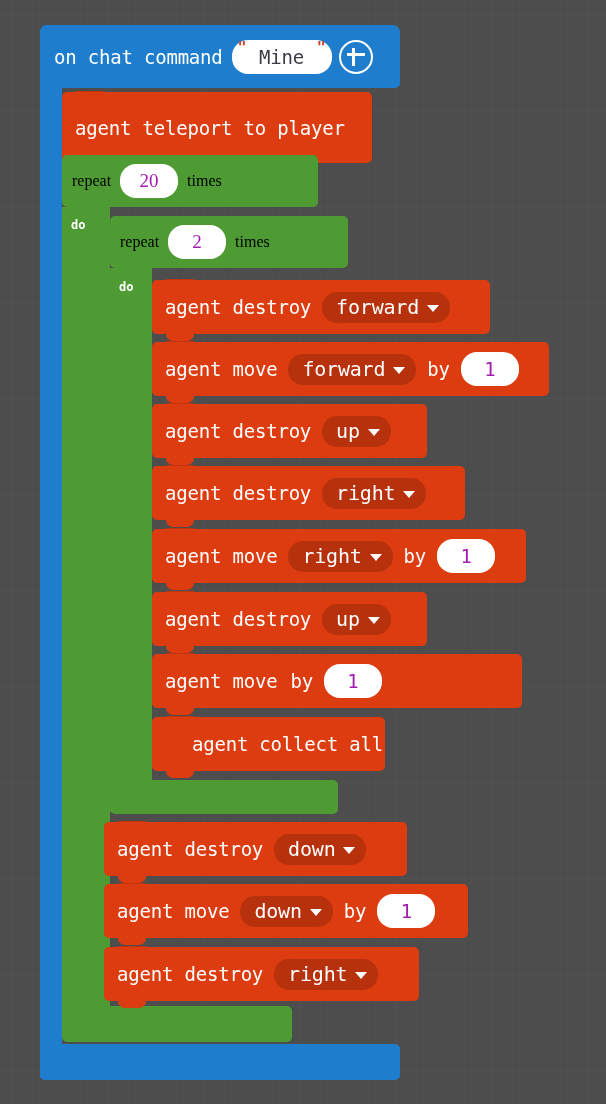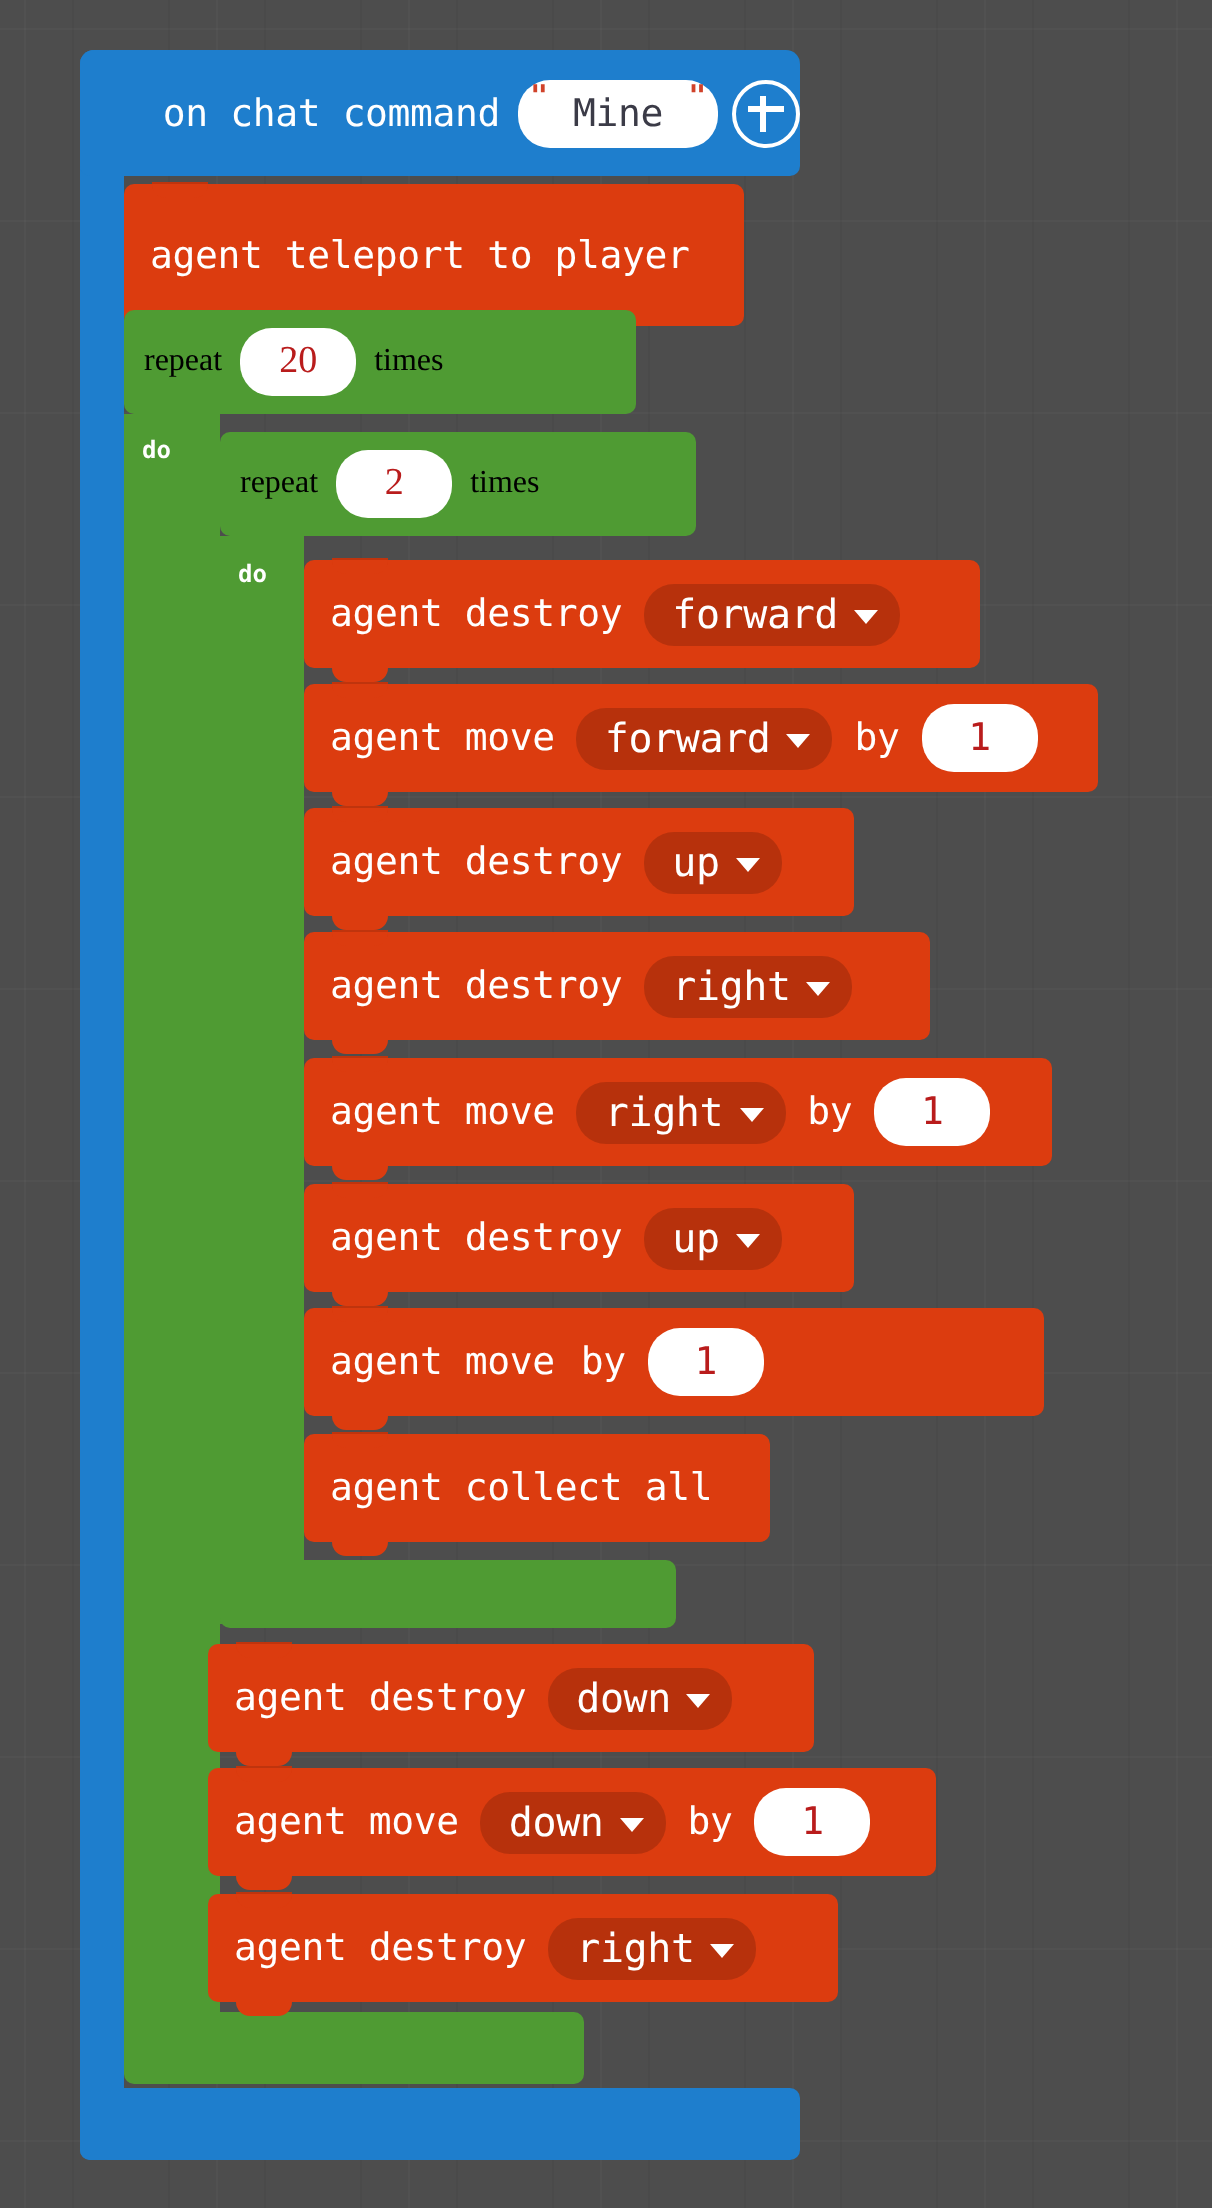--- a/index.html
+++ b/index.html
@@ -74,21 +74,20 @@
 
   
   .hat {
     left: 40px;
     top: 25px;
     width: 360px;
     height: 63px;
     border-radius: 7px 7px 5px 5px;
     padding-left: 12px;
     gap: 7px;
-    justify-content: flex-end;
   }
 
   
   .field-text {
     position: relative;
     background: #ffffff;
     color: #3b3b47;
     border-radius: 16px;
     height: 34px;
     min-width: 64px;
@@ -105,21 +104,21 @@
     font-size: 15px;
     font-weight: bold;
     line-height: 1;
   }
   .field-text .q.l { left: 6px; }
   .field-text .q.r { right: 6px; }
 
   
   .field-num {
     background: #ffffff;
-    color: #b91c1c;
+    color: #a21caf;
     border-radius: 16px;
     height: 34px;
     min-width: 36px;
     padding: 0 11px;
     display: flex;
     align-items: center;
     justify-content: center;
     font-size: 19px;
   }
 
@@ -265,21 +264,21 @@
       <span class="caret"></span>
     </span>
   </div>
 
   <div class="blk c-agent notch-top notch-bot" style="left:152px; top:654px; width:370px; height:54px; padding-left:11px; gap:9px;">
     <span class="lbl">agent move</span>
     <span class="lbl">by</span>
     <span class="field-num">1</span>
   </div>
 
-  <div class="blk c-agent notch-top notch-bot" style="left:152px; top:717px; width:233px; height:54px; padding-left:11px;">
+  <div class="blk c-agent notch-top notch-bot" style="left:152px; top:717px; width:233px; height:54px; padding-left:11px;justify-content:flex-end;">
     <span class="lbl">agent collect all</span>
   </div>
 
   <div class="blk c-agent notch-top notch-bot" style="left:104px; top:822px; width:303px; height:54px; padding-left:11px; gap:9px;">
     <span class="lbl">agent destroy</span>
     <span class="field-drop">
       <span>down</span>
       <span class="caret"></span>
     </span>
   </div>

